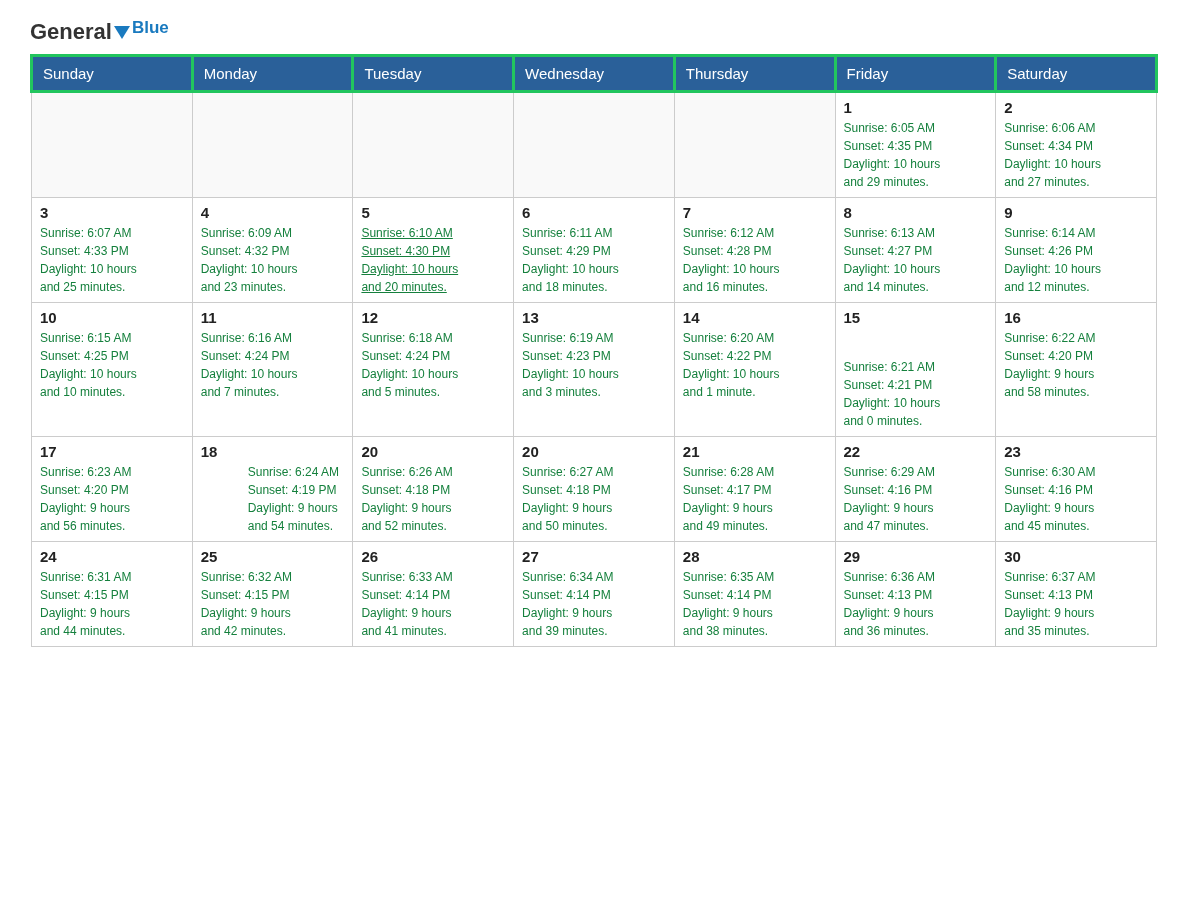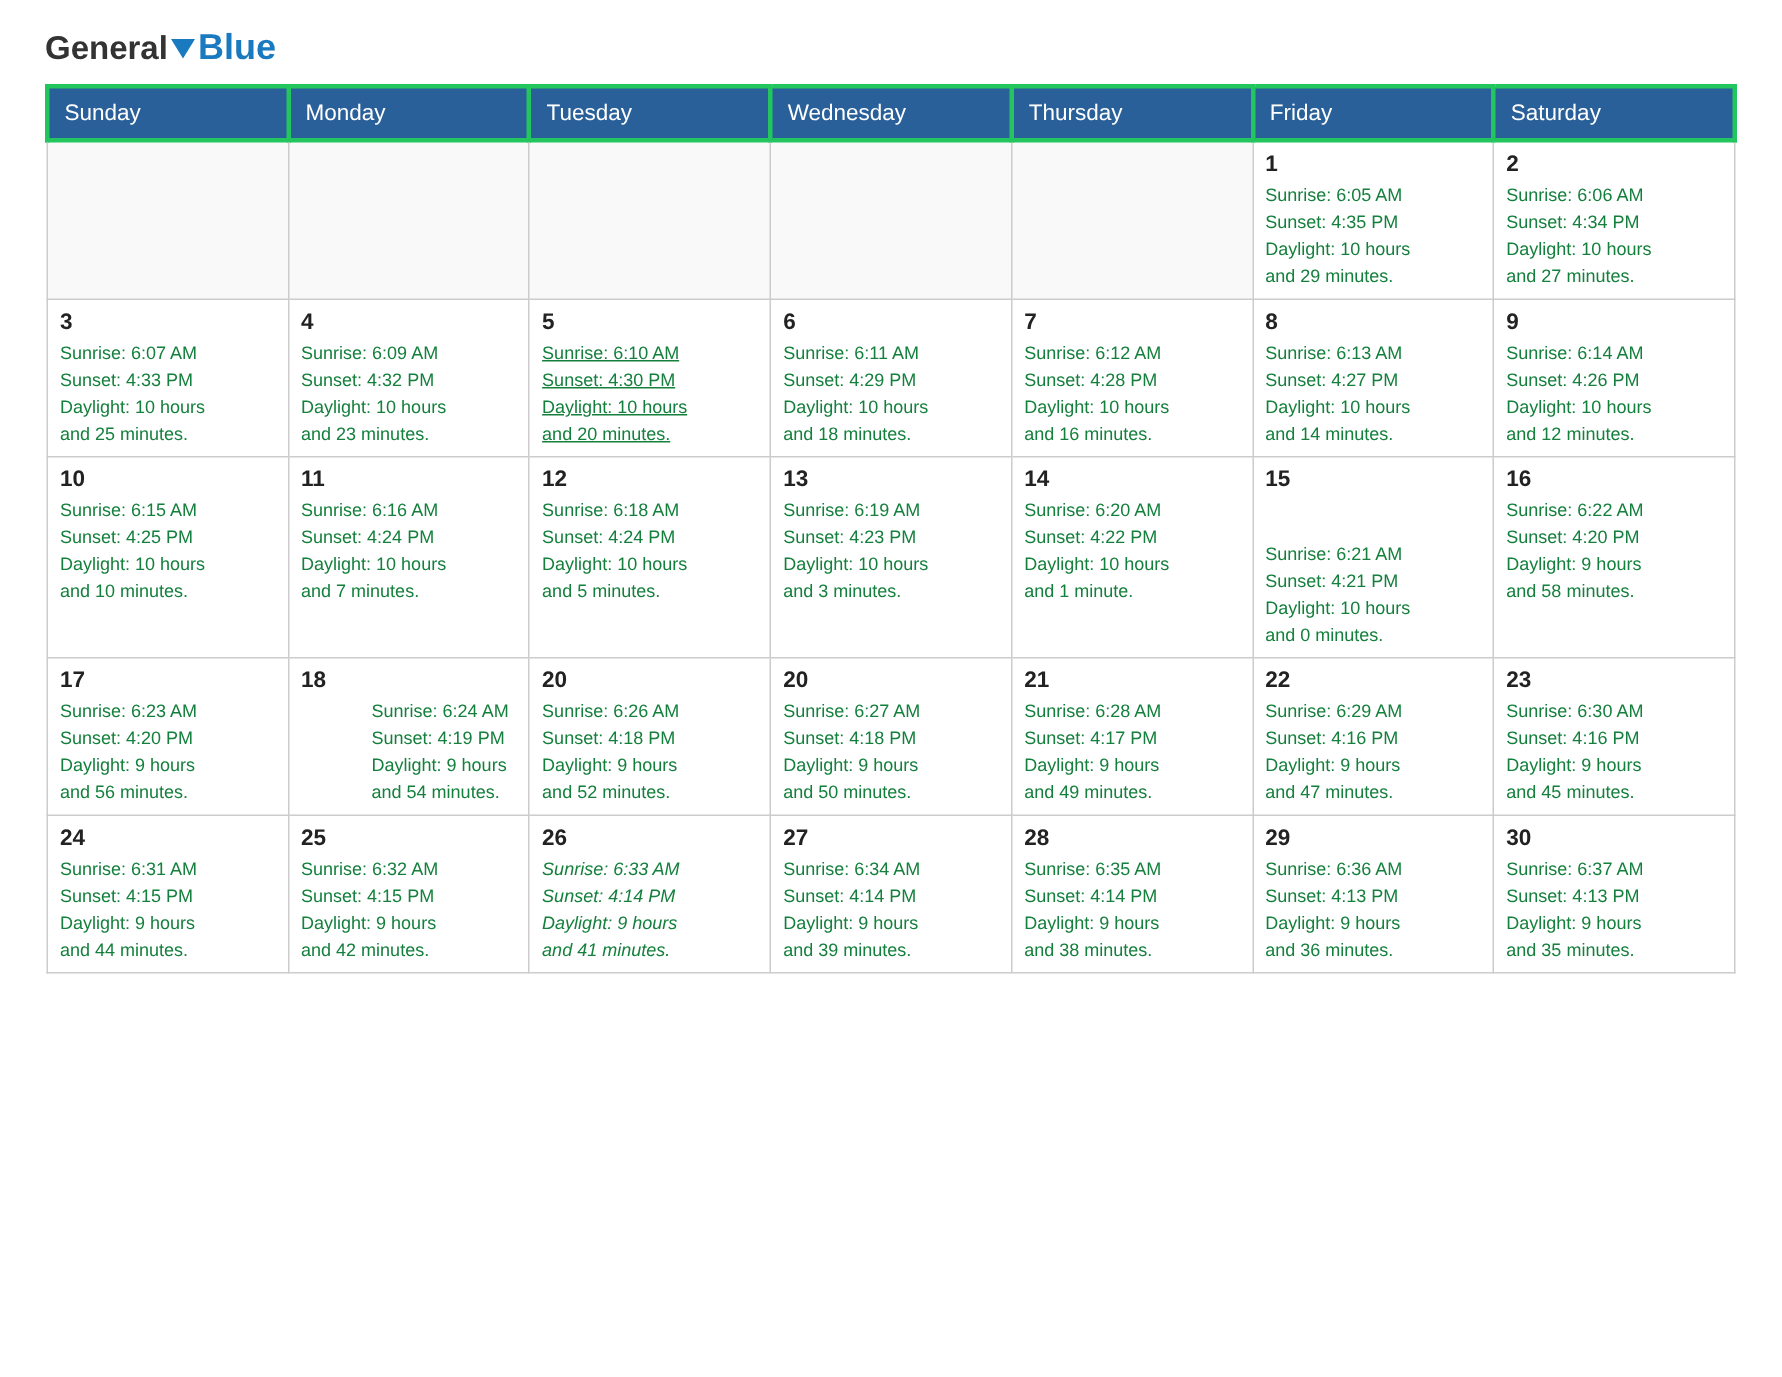--- a/index.html
+++ b/index.html
@@ -92,21 +92,21 @@
     }
     .empty-cell {
       background: #f9f9f9;
     }
     .logo-line1 {
       display: flex;
       align-items: center;
     }
     .logo-line2 {
       color: #1a7abf;
-      font-size: 24px;
+      font-size: 17px;
       font-weight: bold;
       margin-top: -2px;
       padding-left: 2px;
     }
   </style>
 </head>
 <body>
 
 <div class="header-row">
   <div class="logo-area">
@@ -315,21 +315,21 @@
         </td>
         <td>
           <span class="day-num">25</span>
           <div class="day-info" style="white-space: pre-line;">Sunrise: 6:32 AM
 Sunset: 4:15 PM
 Daylight: 9 hours
 and 42 minutes.</div>
         </td>
         <td>
           <span class="day-num">26</span>
-          <div class="day-info" style="white-space: pre-line; font-style: italic;">Sunrise: 6:33 AM
+          <div class="day-info" style="white-space: pre-line;">Sunrise: 6:33 AM
 Sunset: 4:14 PM
 Daylight: 9 hours
 and 41 minutes.</div>
         </td>
         <td>
           <span class="day-num">27</span>
           <div class="day-info" style="white-space: pre-line;">Sunrise: 6:34 AM
 Sunset: 4:14 PM
 Daylight: 9 hours
 and 39 minutes.</div>

